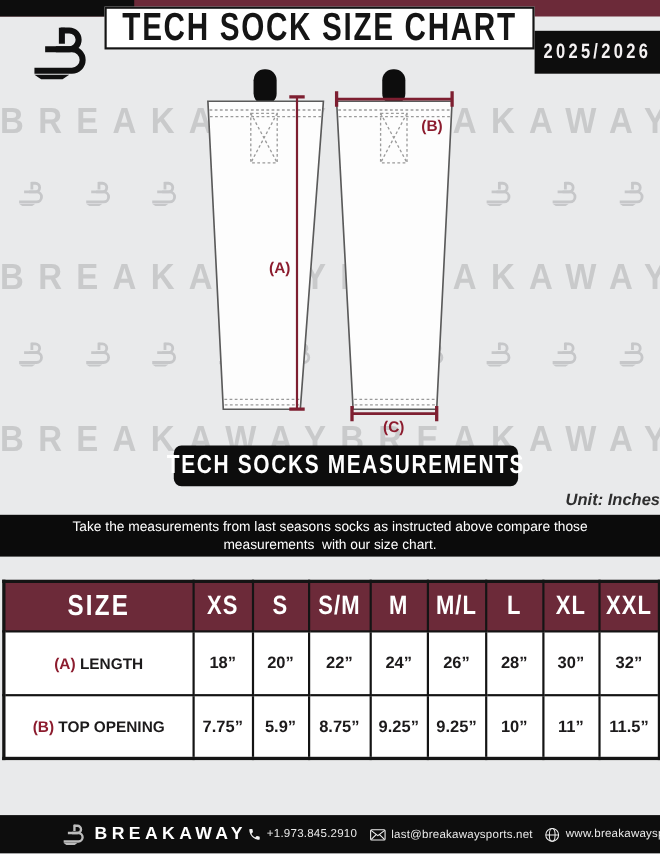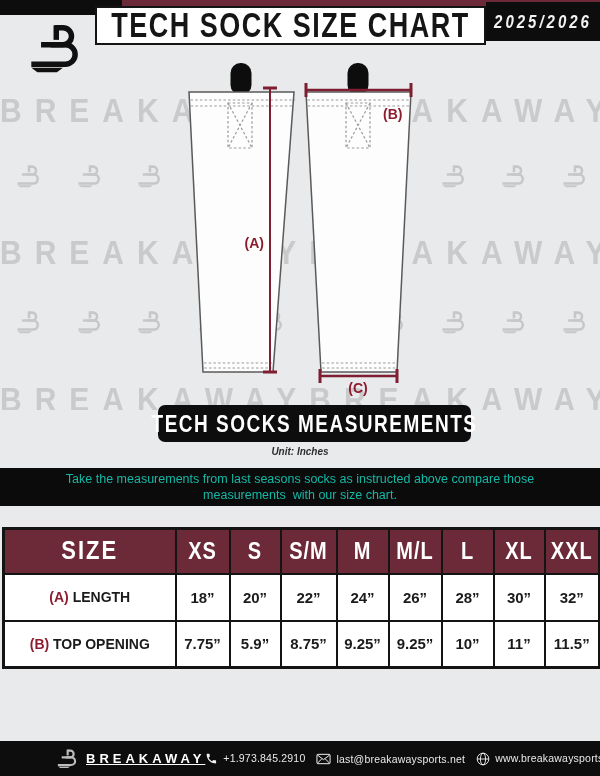--- a/index.html
+++ b/index.html
@@ -19,22 +19,22 @@
   .title-band {
     left:95px; top:6px; width:391px; height:39px;
     background:#ffffff; border:2px solid #141414;
     display:flex; align-items:center; justify-content:center; z-index:3;
   }
   .title-band span{
     font-size:27px; font-weight:800; letter-spacing:1.5px; color:#151515;
     transform:scaleY(1.32); display:inline-block; white-space:nowrap;
   }
   .season-box {
-    left:486px; top:2px; width:114px; height:39px; background:#0d0d0d;
-    display:flex; align-items:center; justify-content:center; z-index:3;font-style:italic;
+    left:486px; top:28px; width:114px; height:39px; background:#0d0d0d;
+    display:flex; align-items:center; justify-content:center; z-index:3;
   }
   .season-box span{
     color:#f4f1f2; font-size:15px; font-weight:700; letter-spacing:3px;
     transform:scaleY(1.25); display:inline-block; white-space:nowrap;
   }
 
   
   .diagram-area { left:0; top:58px; width:600px; height:352px; overflow:hidden; }
   .wm-row { position:absolute; left:0; width:600px; text-align:center; white-space:nowrap;
             color:#c9cacb; pointer-events:none; }
@@ -45,50 +45,50 @@
 
   
   .meas-banner {
     left:158px; top:405px; width:313px; height:37px; background:#0d0d0d;
     border-radius:7px; display:flex; align-items:center; justify-content:center; z-index:2;
   }
   .meas-banner span{
     color:#fff; font-size:19px; font-weight:800; letter-spacing:1.5px;
     transform:scaleY(1.25); display:inline-block; white-space:nowrap;
   }
-  .unit-line { left:0; top:446px; width:600px; text-align:center;
-    font-style:italic; font-size:10px; font-weight:600; color:#2e2e2e; }
+  .unit-line { left:0; top:446px; width:600px; text-align:right;
+    font-style:italic; font-size:15px; font-weight:600; color:#2e2e2e; }
   .instruction {
     left:0; top:468px; width:600px; height:38px; background:#0b0b0b;
-    color:#14b8a6; font-size:12.5px; line-height:16px; text-align:center;
+    color:#ffffff; font-size:12.5px; line-height:16px; text-align:center;
     display:flex; align-items:center; justify-content:center;
     white-space:pre-wrap; z-index:2;
   }
 
   
   .size-table { left:2px; top:527px; width:596px; z-index:2; }
   table { border-collapse:collapse; table-layout:fixed; width:596px; background:#fff; }
   table, td, th { border:2px solid #141414; }
   table { border-width:3px; }
   thead th { background:#6c2a39; color:#ffffff; height:45px; }
   thead th span { font-size:20px; font-weight:800; letter-spacing:1px;
     transform:scaleY(1.2); display:inline-block; }
   thead th.size-col span { font-size:22px; letter-spacing:2px; }
-  tbody td { height:47px; text-align:center; font-weight:700; font-size:15px; color:#1c1a1b; }
+  tbody td { height:58px; text-align:center; font-weight:700; font-size:15px; color:#1c1a1b; }
   tbody td.row-label { font-size:14px; }
   tbody td.row-label .pfx { color:#8c1c2e; }
 
   
   .footer {
     left:0; top:741px; width:600px; height:35px; background:#0d0d0d;
     display:flex; align-items:center; padding:0 10px 0 55px; z-index:2;
   }
   .footer .brand { display:flex; align-items:center; gap:9px; }
   .footer .brand svg { width:22px; height:22px; color:#bcbcbc; }
-  .footer .brand span { color:#fff; font-size:13px; font-weight:700; letter-spacing:4px;text-decoration:underline; }
+  .footer .brand span { color:#fff; font-size:16px; font-weight:700; letter-spacing:4px; }
   .contacts { margin-left:auto; display:flex; align-items:center; gap:11px;
     color:#e9e9e9; font-size:10.5px; letter-spacing:0.2px; }
   .contacts .ci { display:flex; gap:5px; }
   .contacts svg { color:#f0f0f0; }
 </style>
 </head>
 <body>
 
 <svg width="0" height="0" style="position:absolute">
   <defs>

